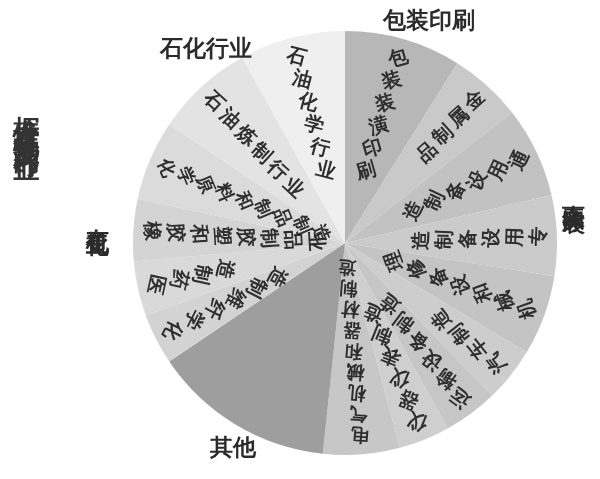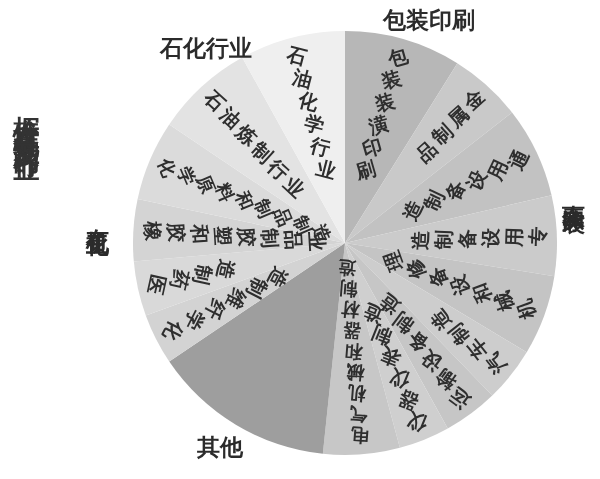--- a/index.html
+++ b/index.html
@@ -10,21 +10,21 @@
   .chart-title{
     position:absolute;left:14px;top:95px;
     writing-mode:vertical-rl;text-orientation:upright;
     font-size:26px;font-weight:bold;color:#333333;letter-spacing:4px;line-height:1;
   }
   .glabel{position:absolute;font-weight:bold;font-size:23px;color:#2b2b2b;line-height:1;}
   .glabel.vert{writing-mode:vertical-rl;text-orientation:upright;letter-spacing:2px;}
   #glabel-shihua{left:160px;top:37px;}
   #glabel-baozhuang{left:383px;top:9px;}
   #glabel-biaomian{left:562px;top:186px;}
-  #glabel-qita{left:197px;top:436px;}
+  #glabel-qita{left:210px;top:436px;}
   #glabel-youji{left:86px;top:210px;}
   svg{position:absolute;left:0;top:0;}
   svg text{
     font-family:"DejaVu Sans","Liberation Sans",sans-serif;
     font-weight:600;fill:#2e2e2e;
   }
 </style>
 </head>
 <body>
 

